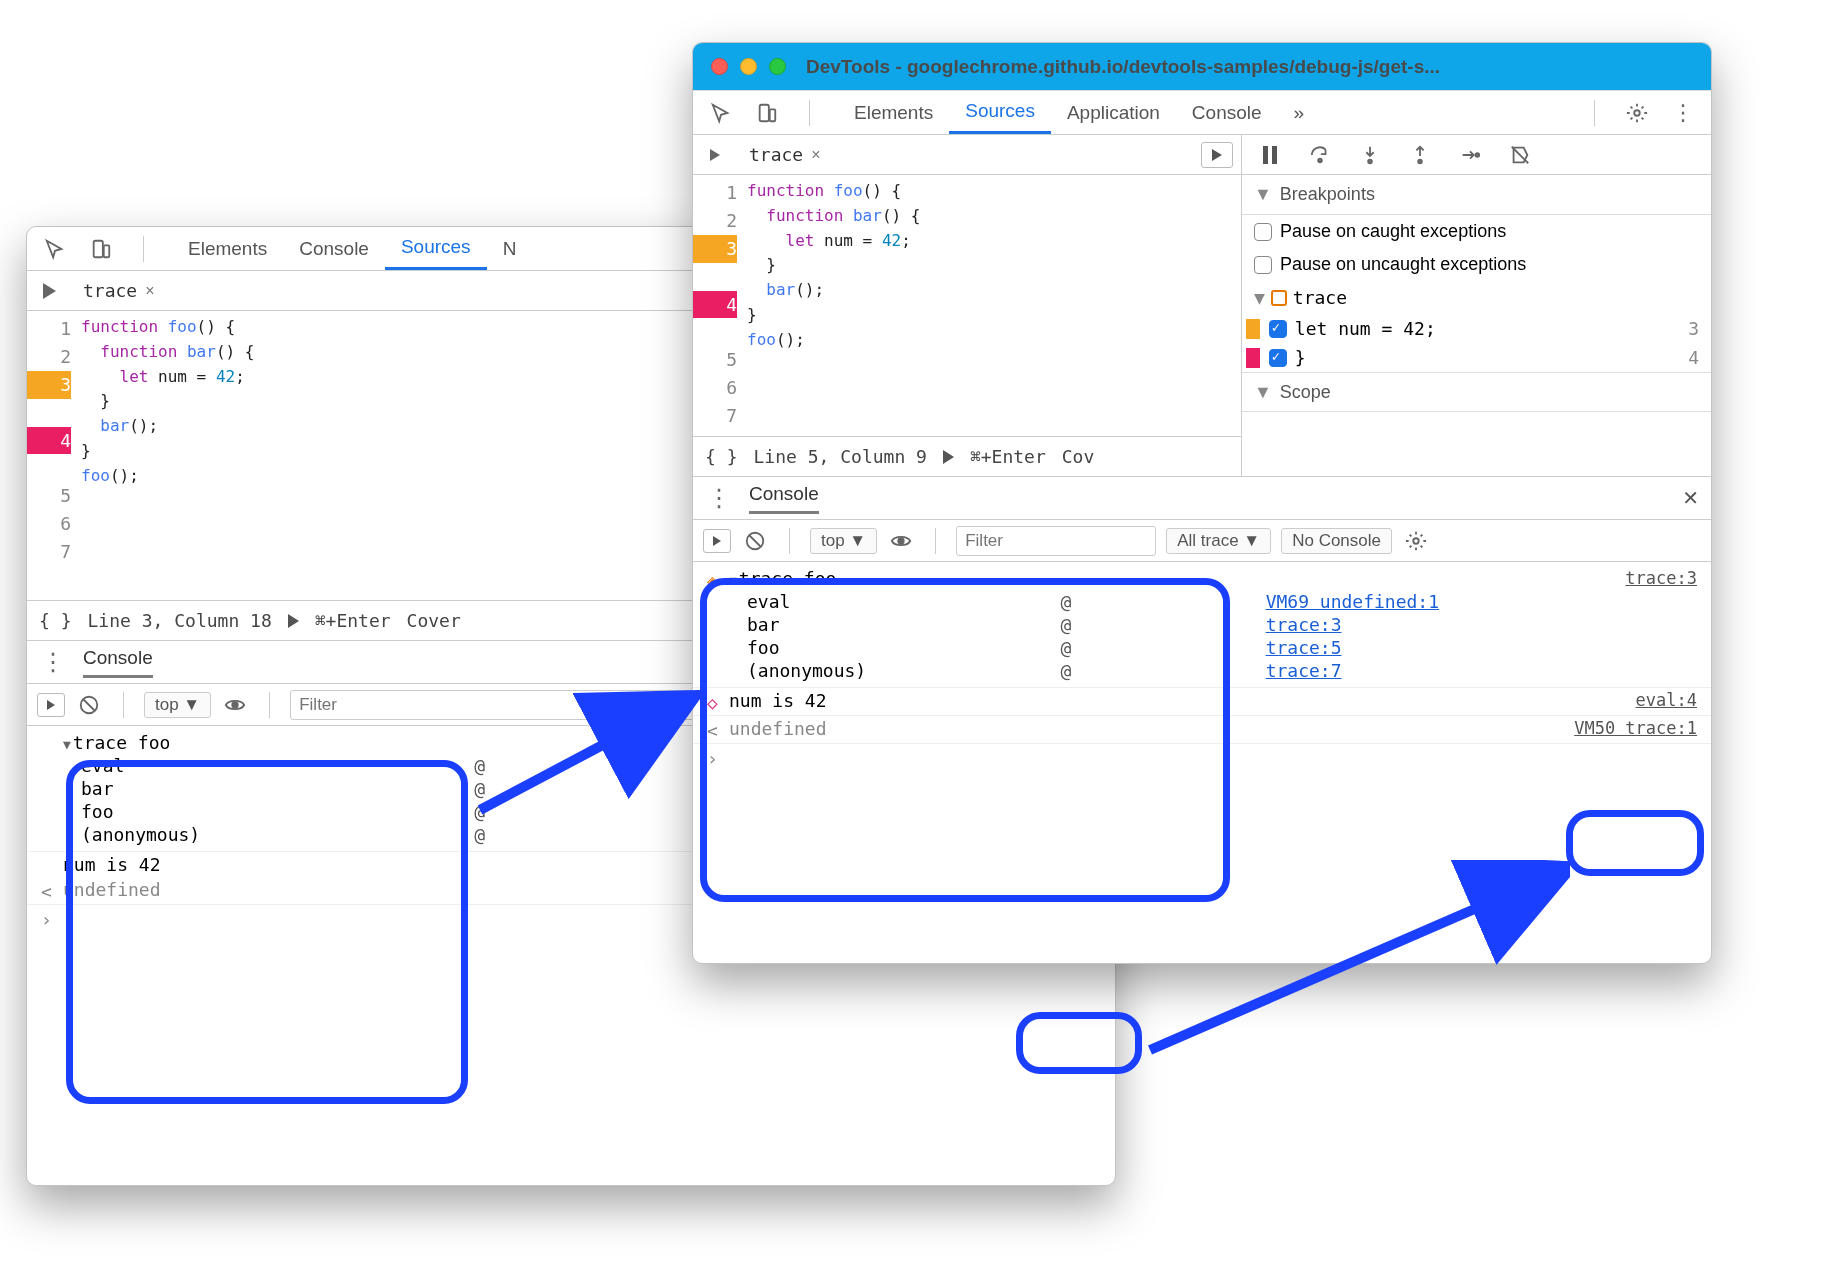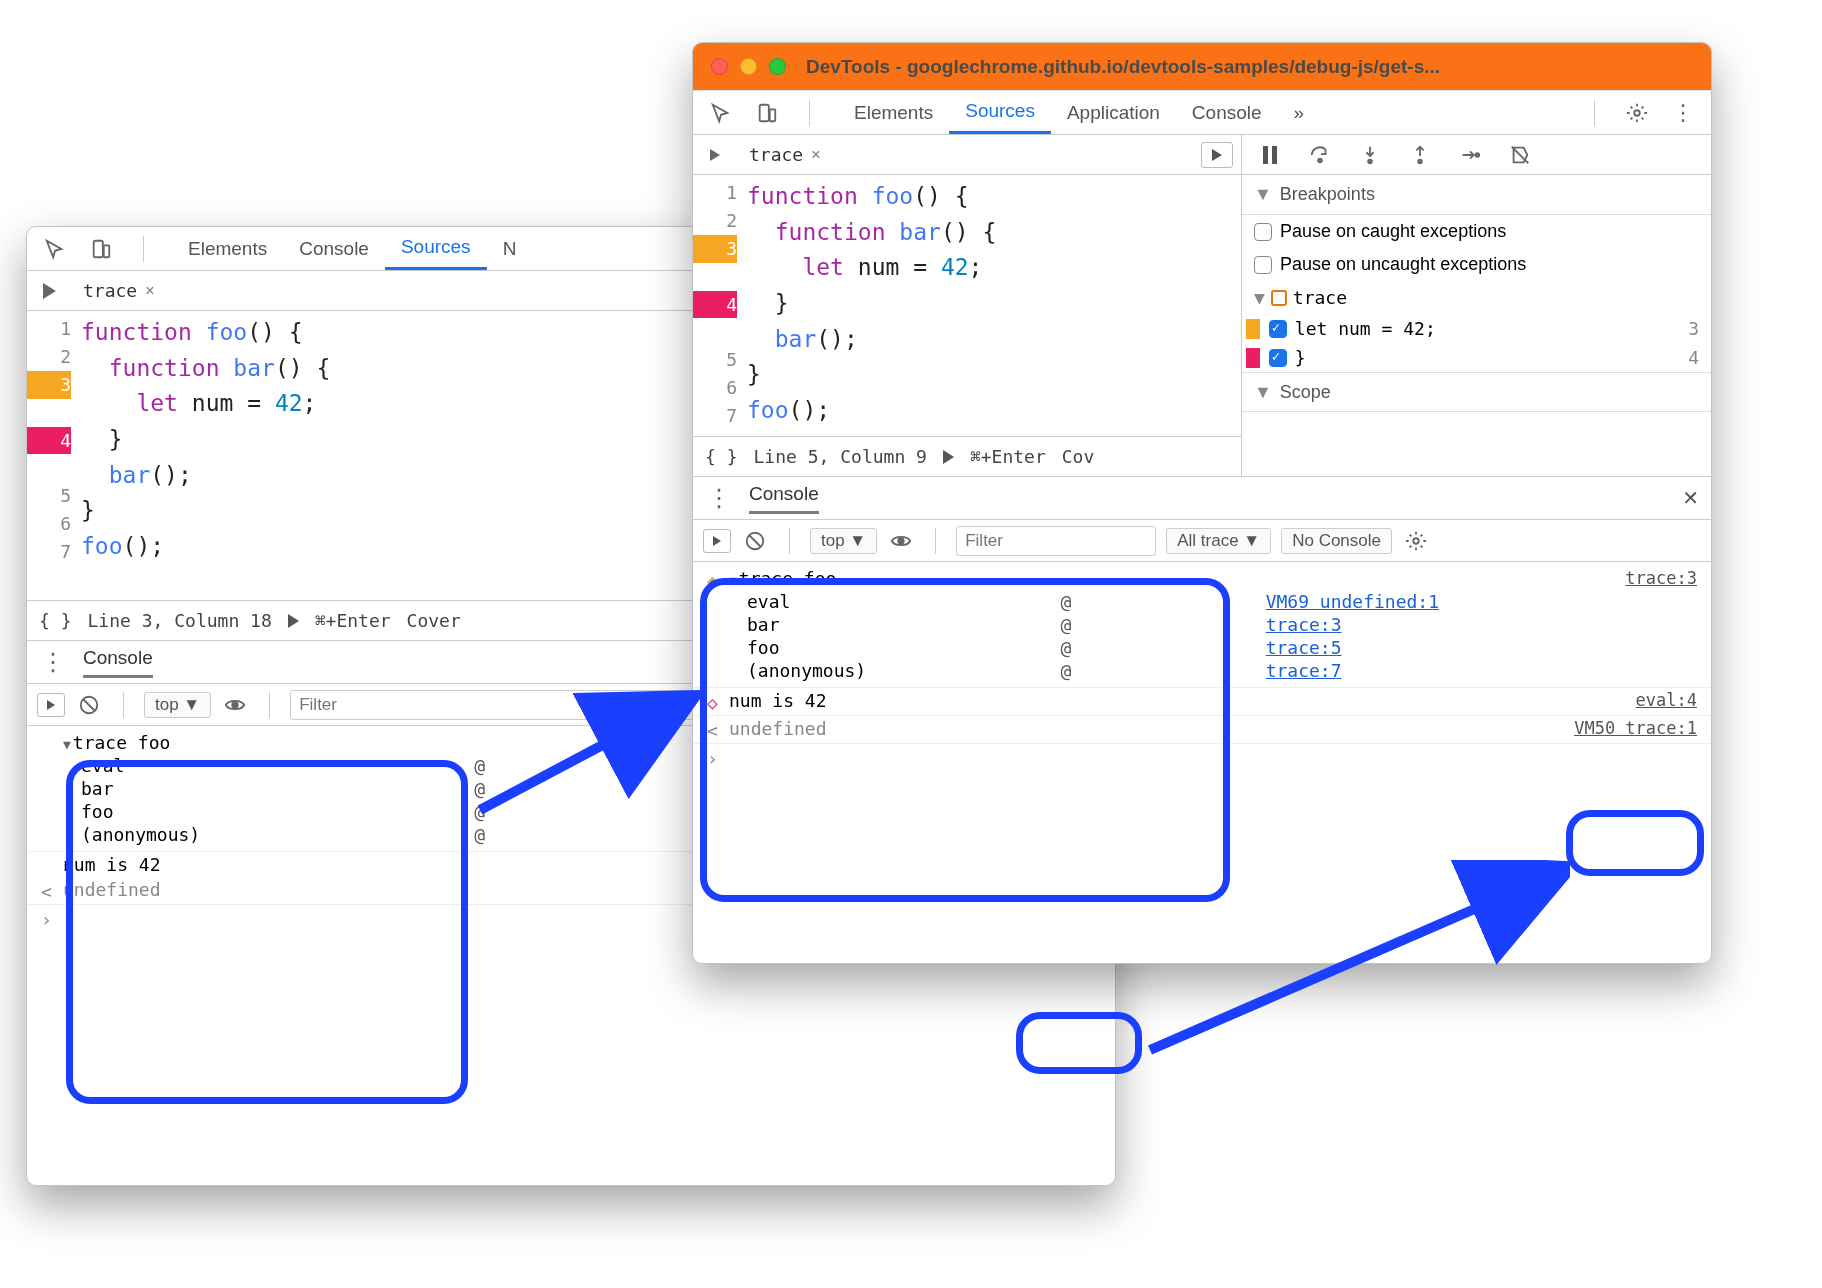--- a/index.html
+++ b/index.html
@@ -8,21 +8,21 @@
 
 .devtools-window {
   position: absolute;
   background: #fff;
   border: 1px solid #c3c3c3;
   border-radius: 10px;
   box-shadow: 0 20px 45px rgba(0,0,0,0.35);
   overflow: hidden;
 }
 
-.titlebar { display: flex; align-items: center; height: 48px; padding: 0 18px; gap: 20px; border-bottom: 1px solid #ddd; background: #f97316; }
+.titlebar { display: flex; align-items: center; height: 48px; padding: 0 18px; gap: 20px; border-bottom: 1px solid #ddd; background: #0ea5e9; }
 .traffic { display: flex; gap: 12px; }
 .traffic span { width: 17px; height: 17px; border-radius: 50%; display: inline-block; }
 .tl-red { background: #ff5f57; border:1px solid #e0443e; }
 .tl-yel { background: #febc2e; border:1px solid #d79f28; }
 .tl-grn { background: #28c840; border:1px solid #1ea932; }
 .title-text { color:#4a4a4a; font-weight:600; font-size:19px; overflow:hidden; white-space:nowrap; text-overflow:ellipsis; }
 
 .toolbar { display:flex; align-items:center; height:44px; border-bottom:1px solid #ccc; padding:0 14px; gap:18px; }
 .tabbar { display:flex; align-items:center; height:100%; }
 .tab { padding:0 16px; height:100%; display:flex; align-items:center; color:#555; font-size:19px; cursor:pointer; }
@@ -35,21 +35,21 @@
 .file-tab { display:flex; align-items:center; gap:8px; padding:0 10px; font-size:18px; color:#333; }
 .file-tab .x { color:#777; font-size:16px; cursor:pointer; }
 
 .code-pane { display:flex; position:relative; }
 .gutter { width:54px; text-align:right; padding:4px 10px 4px 0; font-size:18px; color:#888; line-height:1.55; }
 .gutter .bp { display:block; position:relative; }
 .gutter .bp3 { background:#f5a623; color:#fff; position:relative; }
 .gutter .bp4 { background:#e91e63; color:#fff; position:relative; }
 .gutter .bp3::before { content:"?"; position:absolute; left:-24px; color:#f5a623; font-weight:700; }
 .gutter .bp4::before { content:"‥"; position:absolute; left:-24px; color:#e91e63; font-weight:700; }
-.code { padding:4px 0; font-size:23px; line-height:1.55; color:#222; white-space:pre; }
+.code { padding:4px 0; font-size:16px; line-height:1.55; color:#222; white-space:pre; }
 .kw { color:#a626a4; }
 .fn { color:#4078f2; }
 .num { color:#0184bc; }
 
 .statusbar { display:flex; align-items:center; height:40px; border-top:1px solid #ccc; padding:0 12px; gap:16px; font-size:18px; color:#444; }
 
 .sidepanel { border-left:1px solid #ccc; background:#fff; }
 .sp-head { display:flex; align-items:center; height:40px; padding:0 12px; border-bottom:1px solid #ddd; font-size:18px; color:#555; gap:8px; }
 .sp-body { padding:4px 12px; }
 .cb { width:18px; height:18px; border:1.5px solid #888; border-radius:4px; display:inline-block; margin-right:8px; }

